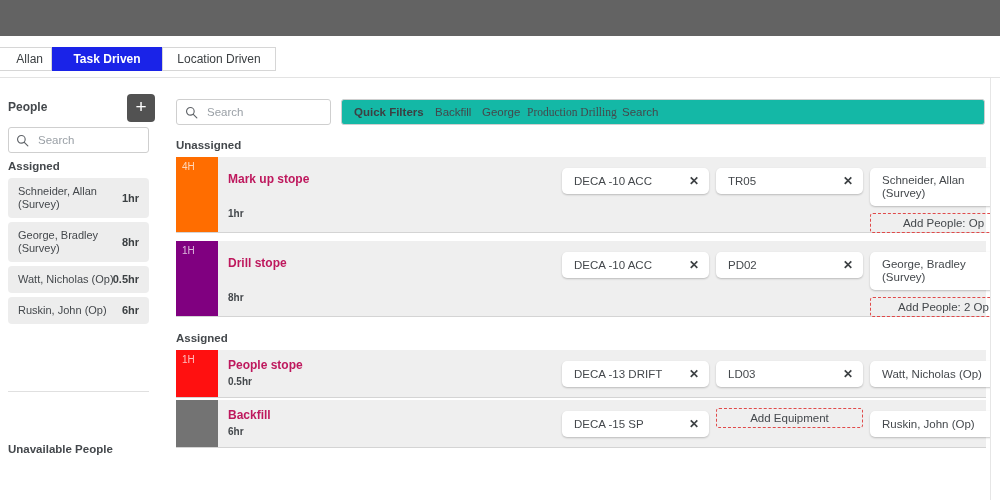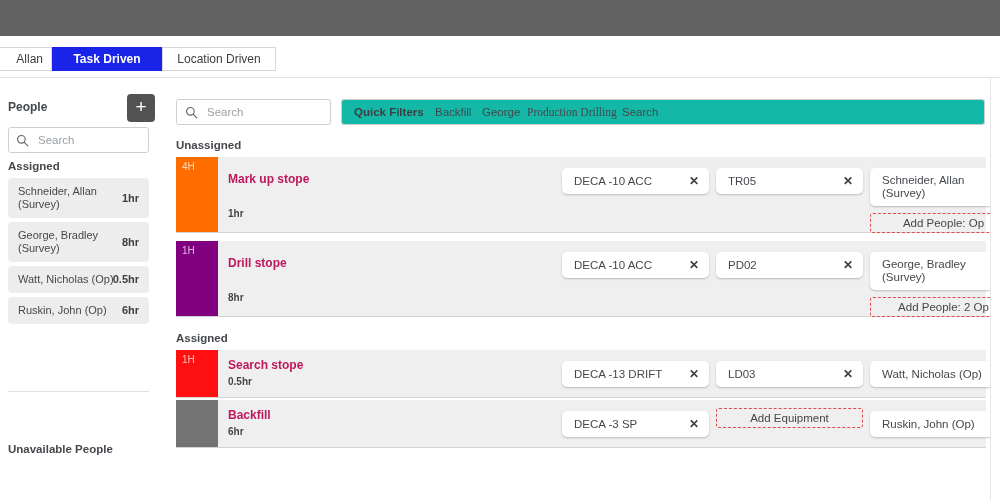--- a/index.html
+++ b/index.html
@@ -386,21 +386,21 @@
       <span class="chip-text">Add People: 2 Op</span>
     </div>
   </div>
 
   <div class="group-label" id="group-assigned">Assigned</div>
 
   <div class="task-row" id="row-2">
     <div class="color-block" style="background:#FF1010">
       <span class="badge">1H</span>
     </div>
-    <div class="task-title">Search stope</div>
+    <div class="task-title">People stope</div>
     <div class="task-dur">0.5hr</div>
     <div class="chip c-loc">
       <span class="chip-text">DECA -13 DRIFT</span>
       <span class="chip-x">✕</span>
     </div>
     <div class="chip c-equip">
       <span class="chip-text">LD03</span>
       <span class="chip-x">✕</span>
     </div>
     <div class="chip c-people">
@@ -409,21 +409,21 @@
     </div>
   </div>
 
   <div class="task-row" id="row-3">
     <div class="color-block" style="background:#737373">
       <span class="badge"></span>
     </div>
     <div class="task-title">Backfill</div>
     <div class="task-dur">6hr</div>
     <div class="chip c-loc">
-      <span class="chip-text">DECA -3 SP</span>
+      <span class="chip-text">DECA -15 SP</span>
       <span class="chip-x">✕</span>
     </div>
     <div class="chip-dashed c-addequip">
       <span class="chip-text">Add Equipment</span>
     </div>
     <div class="chip c-people">
       <span class="chip-text">Ruskin, John (Op)</span>
       <span class="chip-x">✕</span>
     </div>
   </div>

